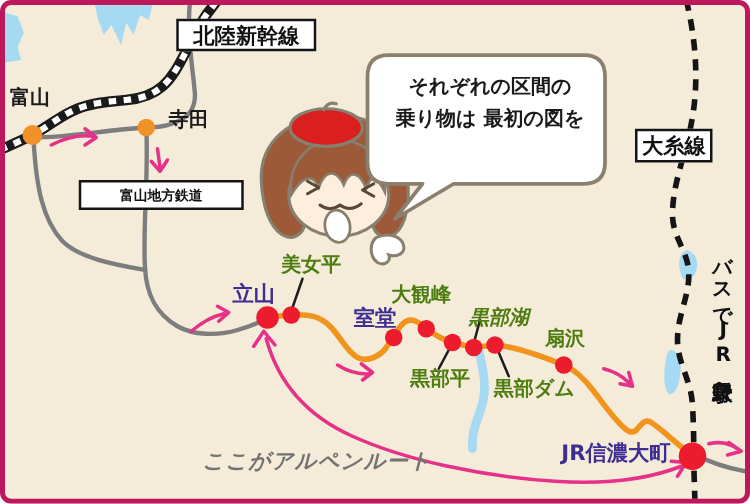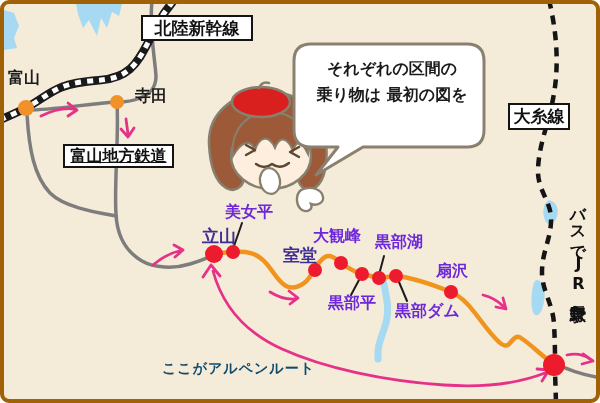--- a/index.html
+++ b/index.html
@@ -1,26 +1,26 @@
 <!DOCTYPE html>
 <html><head>
 <meta charset="utf-8">
 <style>
   html,body{margin:0;padding:0;background:#fff;}
   .map{
     position:relative;width:600px;height:403px;box-sizing:border-box;
-    background:#f4ebd9;border:4px solid #a16207;border-radius:9px;
+    background:#f4ebd9;border:4px solid #be185d;border-radius:9px;
     overflow:hidden;font-family:"DejaVu Sans","Liberation Sans",sans-serif;
   }
   .map svg{position:absolute;left:0;top:0;}
   .lbl{position:absolute;font-weight:bold;white-space:nowrap;line-height:1;}
   .black{color:#1c1c1c;font-size:16px;}
-  .purple{color:#6d28d9;font-size:16px;}
+  .purple{color:#4d7c0f;font-size:16px;}
   .purple-lg{color:#3e2d92;font-size:17px;}
-  .pink-text{color:#0c4a6e;font-size:14px;letter-spacing:1px;}
+  .pink-text{color:#737373;font-size:17px;letter-spacing:1px;font-style:italic;}
   .boxlbl{
     position:absolute;display:flex;align-items:center;justify-content:center;
     background:#ffffff;border:2.5px solid #141414;color:#111;
     font-weight:bold;box-sizing:border-box;white-space:nowrap;
   }
   .bubble-text{
     position:absolute;left:301px;top:52px;width:174px;
     font-size:16px;font-weight:bold;color:#1a1a1a;line-height:1.62;text-align:center;
   }
   .vertical{
@@ -101,33 +101,34 @@
       </g>
       <ellipse cx="266" cy="177" rx="10" ry="13" transform="rotate(-10 266 177)" fill="#ffffff" stroke="#87806f" stroke-width="2.2"></ellipse>
       <path d="M 297,186 C 308,181 318,186 319,193 C 320,199 313,202 307,200 C 309,205 304,209 298,206 C 292,202 291,191 297,186 Z" fill="#ffffff" stroke="#87806f" stroke-width="2.4"></path>
     </g>
 
     <path d="M 307,40 L 463,40 Q 480,40 480,57 L 480,126 Q 480,143 463,143 L 359,143 L 312,171 L 334,143 L 307,143 Q 290,143 290,126 L 290,57 Q 290,40 307,40 Z" fill="#ffffff" stroke="#8b8070" stroke-width="3" stroke-linejoin="round"></path>
   </svg>
 
   <div class="boxlbl" style="left:137px;top:11px;width:112px;height:26px;font-size:17px;">北陸新幹線</div>
   <div class="boxlbl" style="left:504px;top:99px;width:62px;height:27px;font-size:17px;">大糸線</div>
-  <div class="boxlbl" style="left:59px;top:140px;width:111px;height:24px;font-size:16px;border-width:2px;text-decoration:underline;">富山地方鉄道</div>
+  <div class="boxlbl" style="left:59px;top:140px;width:132px;height:24px;font-size:11px;border-width:2px;">富山地方鉄道</div>
 
   <div class="lbl black" style="left:4px;top:66px;">富山</div>
   <div class="lbl black" style="left:131px;top:84px;">寺田</div>
 
-  <div class="lbl purple-lg" style="left:198px;top:224px;">立山</div>
+  <div class="lbl purple-lg" style="left:182px;top:224px;">立山</div>
   <div class="lbl purple" style="left:221px;top:200px;">美女平</div>
   <div class="lbl purple-lg" style="left:279px;top:243px;">室堂</div>
   <div class="lbl purple" style="left:309px;top:224px;">大観峰</div>
   <div class="lbl purple" style="left:324px;top:291px;">黒部平</div>
-  <div class="lbl purple" style="left:371px;top:230px;">黒部湖</div>
+  <div class="lbl purple" style="left:371px;top:242px;font-style:italic;">黒部湖</div>
   <div class="lbl purple" style="left:391px;top:299px;">黒部ダム</div>
   <div class="lbl purple" style="left:432px;top:259px;">扇沢</div>
+  <div class="lbl purple-lg" style="left:445px;top:351px;">JR信濃大町</div>
 
   <div class="bubble-text">
     <div>それぞれの区間の</div>
     <div>乗り物は 最初の図を</div>
   </div>
 
   <div class="vertical">バスでJR長野駅へ</div>
   <div class="lbl pink-text" style="left:158px;top:357px;">ここがアルペンルート</div>
 
 </div>

